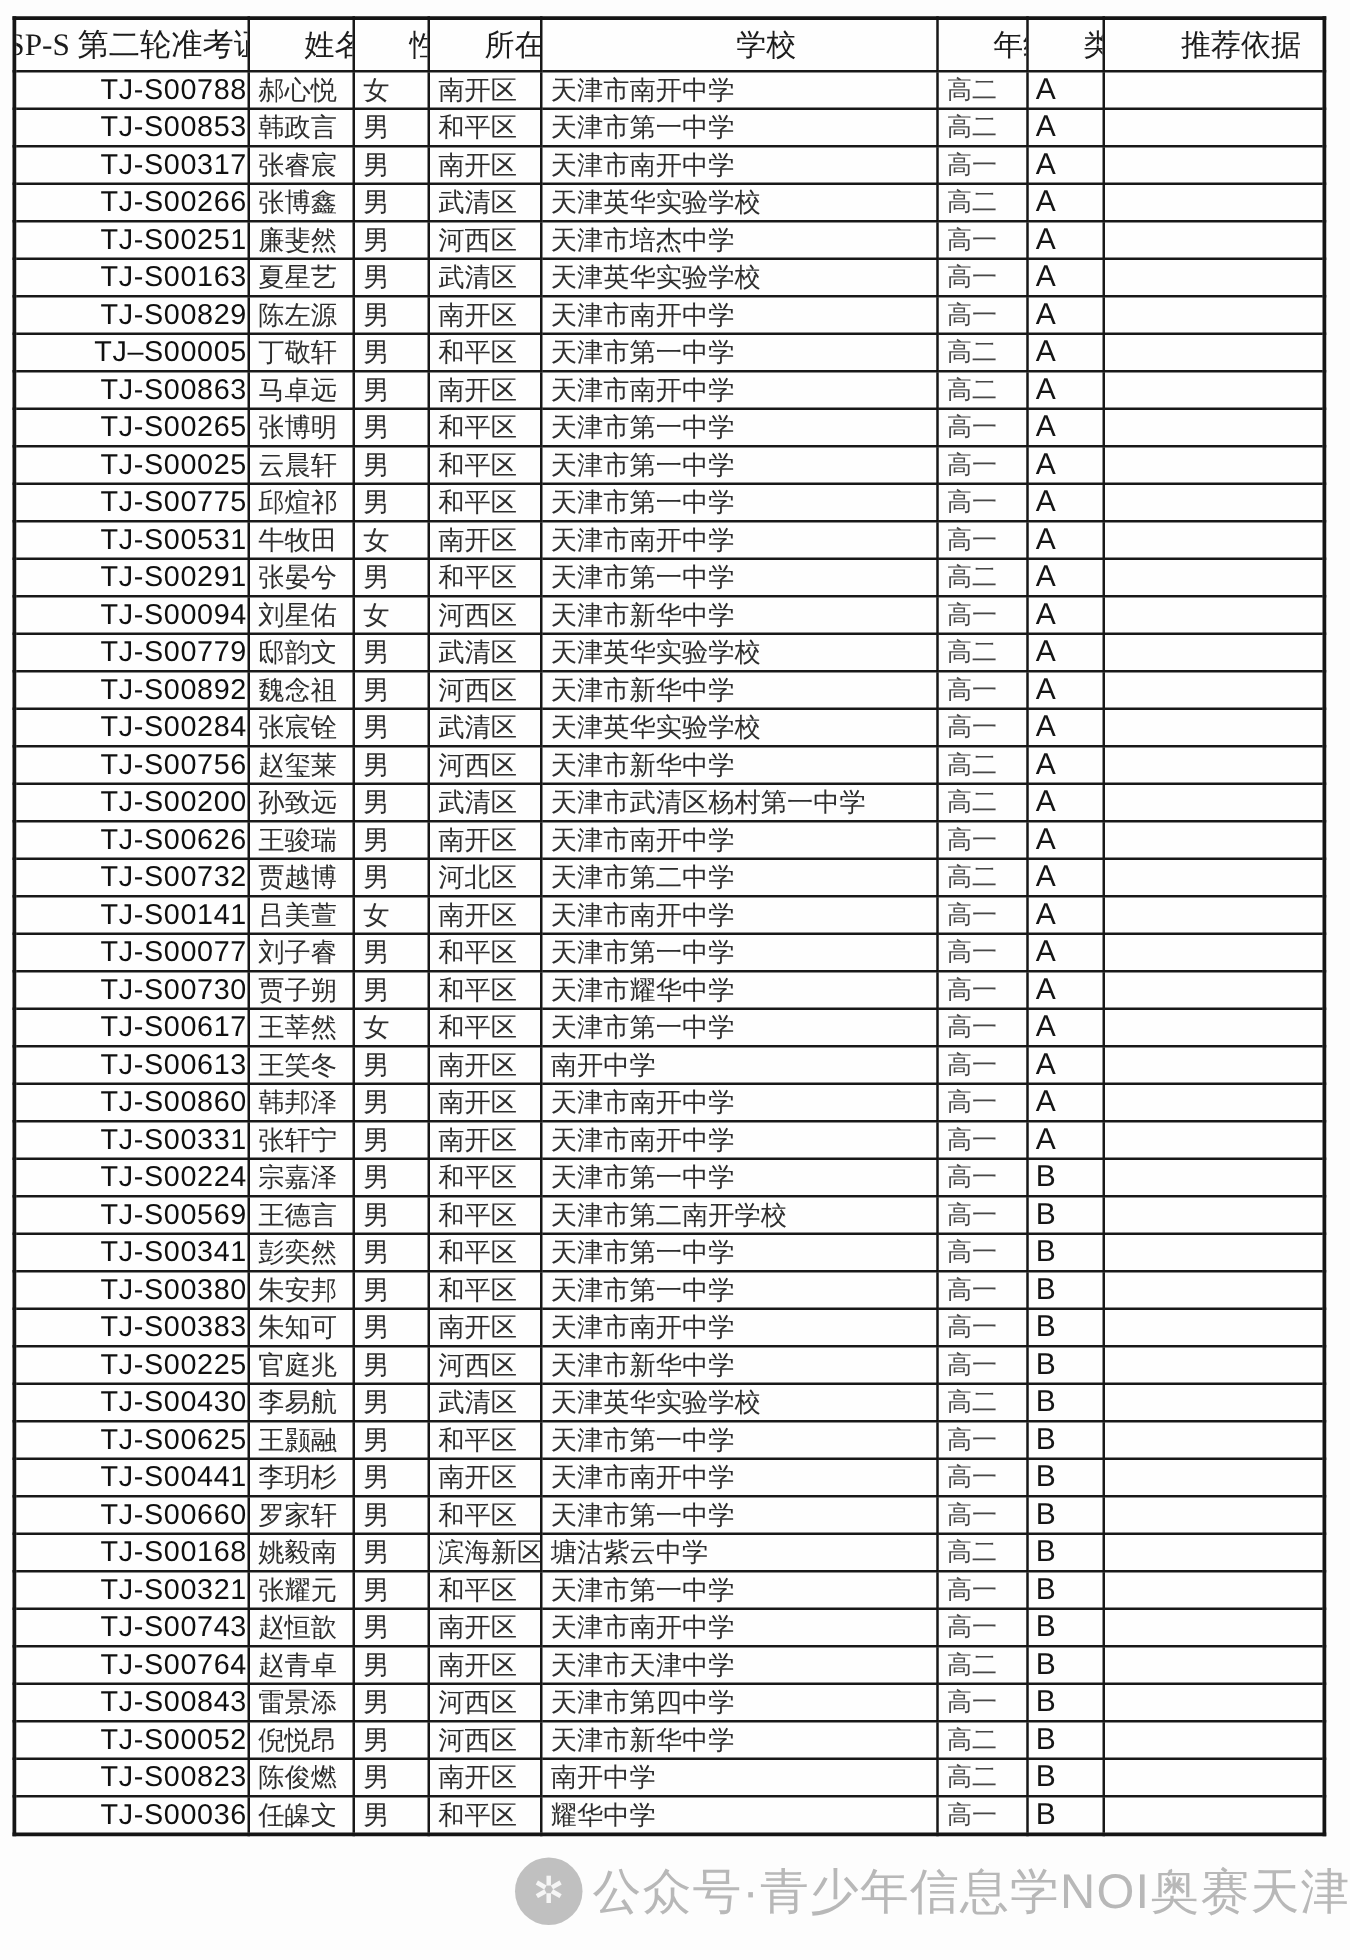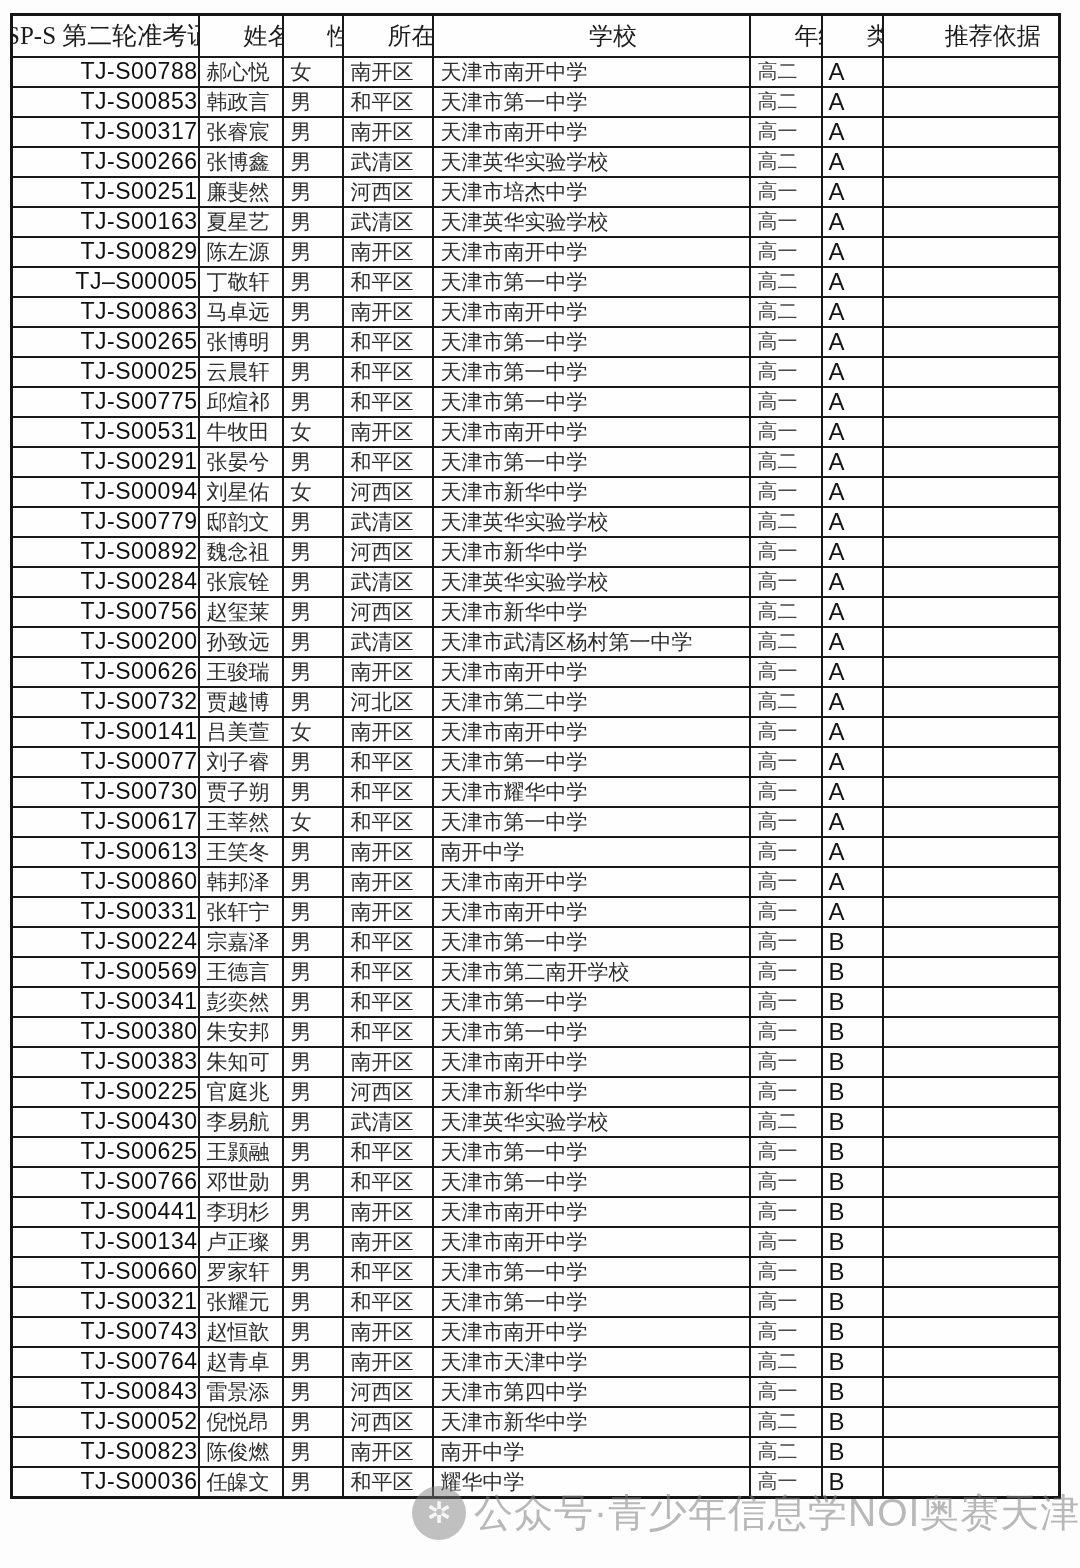--- a/index.html
+++ b/index.html
@@ -516,56 +516,46 @@
       <td class="t-id">TJ-S00625</td>
       <td class="t-cjk">王颢融</td>
       <td class="t-cjk">男</td>
       <td class="t-cjk">和平区</td>
       <td class="t-cjk">天津市第一中学</td>
       <td class="t-grade">高一</td>
       <td class="t-cat">B</td>
       <td class="t-rec"></td>
     </tr>
         <tr>
-      <td class="t-id">TJ-S00766</td>
-      <td class="t-cjk">邓世勋</td>
-      <td class="t-cjk">男</td>
-      <td class="t-cjk">和平区</td>
-      <td class="t-cjk">天津市第一中学</td>
-      <td class="t-grade">高一</td>
-      <td class="t-cat">B</td>
-      <td class="t-rec"></td>
-    </tr>
-        <tr>
       <td class="t-id">TJ-S00441</td>
       <td class="t-cjk">李玥杉</td>
       <td class="t-cjk">男</td>
       <td class="t-cjk">南开区</td>
       <td class="t-cjk">天津市南开中学</td>
       <td class="t-grade">高一</td>
       <td class="t-cat">B</td>
       <td class="t-rec"></td>
     </tr>
         <tr>
-      <td class="t-id">TJ-S00134</td>
-      <td class="t-cjk">卢正璨</td>
-      <td class="t-cjk">男</td>
-      <td class="t-cjk">南开区</td>
-      <td class="t-cjk">天津市南开中学</td>
-      <td class="t-grade">高一</td>
-      <td class="t-cat">B</td>
-      <td class="t-rec"></td>
-    </tr>
-        <tr>
       <td class="t-id">TJ-S00660</td>
       <td class="t-cjk">罗家轩</td>
       <td class="t-cjk">男</td>
       <td class="t-cjk">和平区</td>
       <td class="t-cjk">天津市第一中学</td>
       <td class="t-grade">高一</td>
+      <td class="t-cat">B</td>
+      <td class="t-rec"></td>
+    </tr>
+        <tr>
+      <td class="t-id">TJ-S00168</td>
+      <td class="t-cjk">姚毅南</td>
+      <td class="t-cjk">男</td>
+      <td class="t-cjk">滨海新区</td>
+      <td class="t-cjk">塘沽紫云中学</td>
+      <td class="t-grade">高二</td>
       <td class="t-cat">B</td>
       <td class="t-rec"></td>
     </tr>
         <tr>
       <td class="t-id">TJ-S00321</td>
       <td class="t-cjk">张耀元</td>
       <td class="t-cjk">男</td>
       <td class="t-cjk">和平区</td>
       <td class="t-cjk">天津市第一中学</td>
       <td class="t-grade">高一</td>

